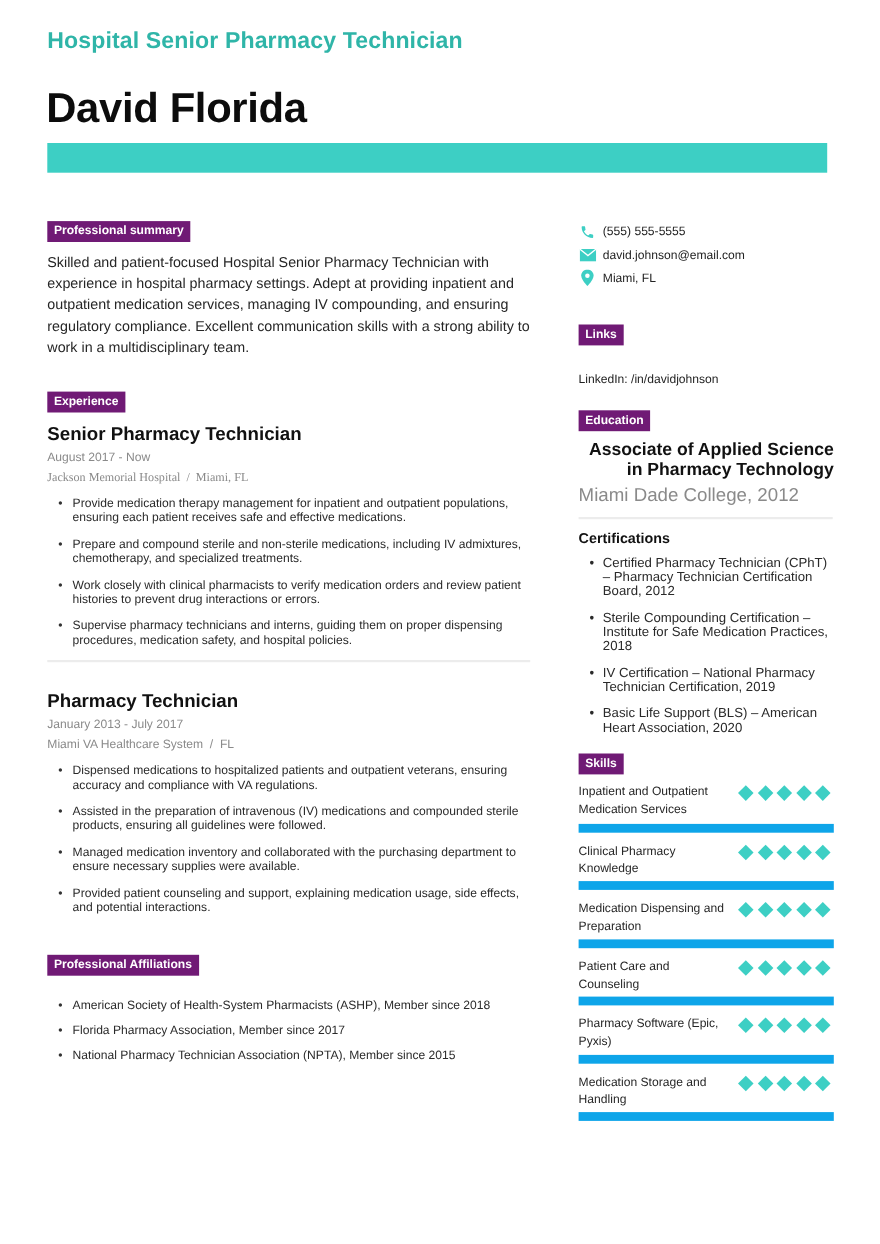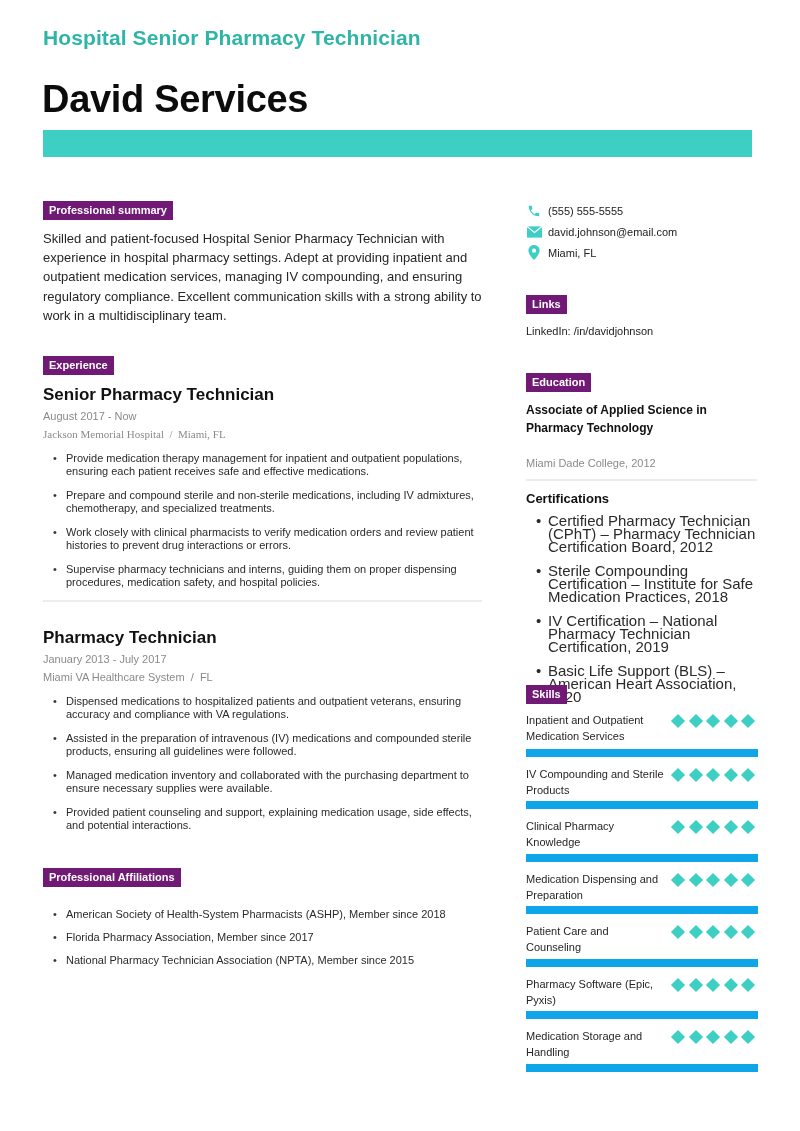--- a/index.html
+++ b/index.html
@@ -33,43 +33,43 @@
   .affil ul.bullets { margin-top: 21px; }
   .affil ul.bullets li { font-size: 11px; margin-bottom: 10px; line-height: 13px; }
 
   
   .right { position: absolute; left: 526px; top: 200px; width: 232px; }
   .contact-row { display: flex; align-items: center; height: 21px; font-size: 11px; color: #222; }
   .contact-row .ico { width: 16px; height: 16px; margin-right: 6px; display: flex; align-items: center; justify-content: center; }
   .contact-row svg { display: block; }
 
   .links-sec { position: absolute; left: 526px; top: 294px; width: 232px; }
-  .links-sec .txt { margin-top: 11px; font-size: 11px; color: #222; }
+  .links-sec .txt { margin-top: 25px; font-size: 11px; color: #222; }
 
   .edu-sec { position: absolute; left: 526px; top: 372px; width: 232px; }
-  .edu-degree { margin-top: 9px; font-size: 12px; font-weight: bold; color: #111; line-height: 18px; }
-  .edu-school { font-size: 11px; color: #8a8a8a; margin-top: 20px; }
+  .edu-degree { margin-top: 9px; font-size: 16px; font-weight: bold; color: #111; line-height: 18px; text-align: right; }
+  .edu-school { font-size: 17px; color: #8a8a8a; margin-top: 3px; }
   .rdivider { height: 2px; background: #ececec; width: 231px; margin-top: 10px; }
   .cert-title { font-size: 13px; font-weight: bold; color: #111; margin-top: 10px; }
   .cert-list { list-style: none; margin-top: 8px; padding-left: 10px; }
-  .cert-list li { position: relative; padding-left: 12px; font-size: 15px; line-height: 13px; color: #2a2a2a; margin-bottom: 11px; }
+  .cert-list li { position: relative; padding-left: 12px; font-size: 12px; line-height: 13px; color: #2a2a2a; margin-bottom: 11px; }
   .cert-list li::before { content: "\2022"; position: absolute; left: 0; top: 0; }
 
   .skills-sec { position: absolute; left: 526px; top: 684px; width: 232px; }
   .skill-row { display: flex; justify-content: space-between; align-items: flex-start; padding: 9px 0 9px 0; border-bottom: 8px solid #0ea5e9; height: 52.5px; }
   .skill-row:first-of-type { padding-top: 8px; }
   .skill-name { font-size: 11px; line-height: 16px; color: #262626; width: 140px; }
   .dots { display: flex; gap: 5.5px; padding-top: 3px; padding-right: 4px; }
   .dot { width: 10px; height: 10px; background: #3dcfc4; transform: rotate(45deg); margin: 1px; }
 </style>
 </head>
 <body>
 
 <div class="headline">Hospital Senior Pharmacy Technician</div>
-<div class="name">David Services</div>
+<div class="name">David Florida</div>
 <div class="banner"></div>
 
 <section class="left">
   <span class="tag">Professional summary</span>
   <p class="summary-text">Skilled and patient-focused Hospital Senior Pharmacy Technician with experience in hospital pharmacy settings. Adept at providing inpatient and outpatient medication services, managing IV compounding, and ensuring regulatory compliance. Excellent communication skills with a strong ability to work in a multidisciplinary team.</p>
 </section>
 
 <section class="exp-section">
   <span class="tag">Experience</span>
   <div>
@@ -161,30 +161,20 @@
     <span class="skill-name">Inpatient and Outpatient Medication Services</span>
     <span class="dots">
         <i class="dot"></i>
         <i class="dot"></i>
         <i class="dot"></i>
         <i class="dot"></i>
         <i class="dot"></i>
       </span>
   </div>
   <div class="skill-row">
-    <span class="skill-name">IV Compounding and Sterile Products</span>
-    <span class="dots">
-        <i class="dot"></i>
-        <i class="dot"></i>
-        <i class="dot"></i>
-        <i class="dot"></i>
-        <i class="dot"></i>
-      </span>
-  </div>
-  <div class="skill-row">
     <span class="skill-name">Clinical Pharmacy Knowledge</span>
     <span class="dots">
         <i class="dot"></i>
         <i class="dot"></i>
         <i class="dot"></i>
         <i class="dot"></i>
         <i class="dot"></i>
       </span>
   </div>
   <div class="skill-row">

